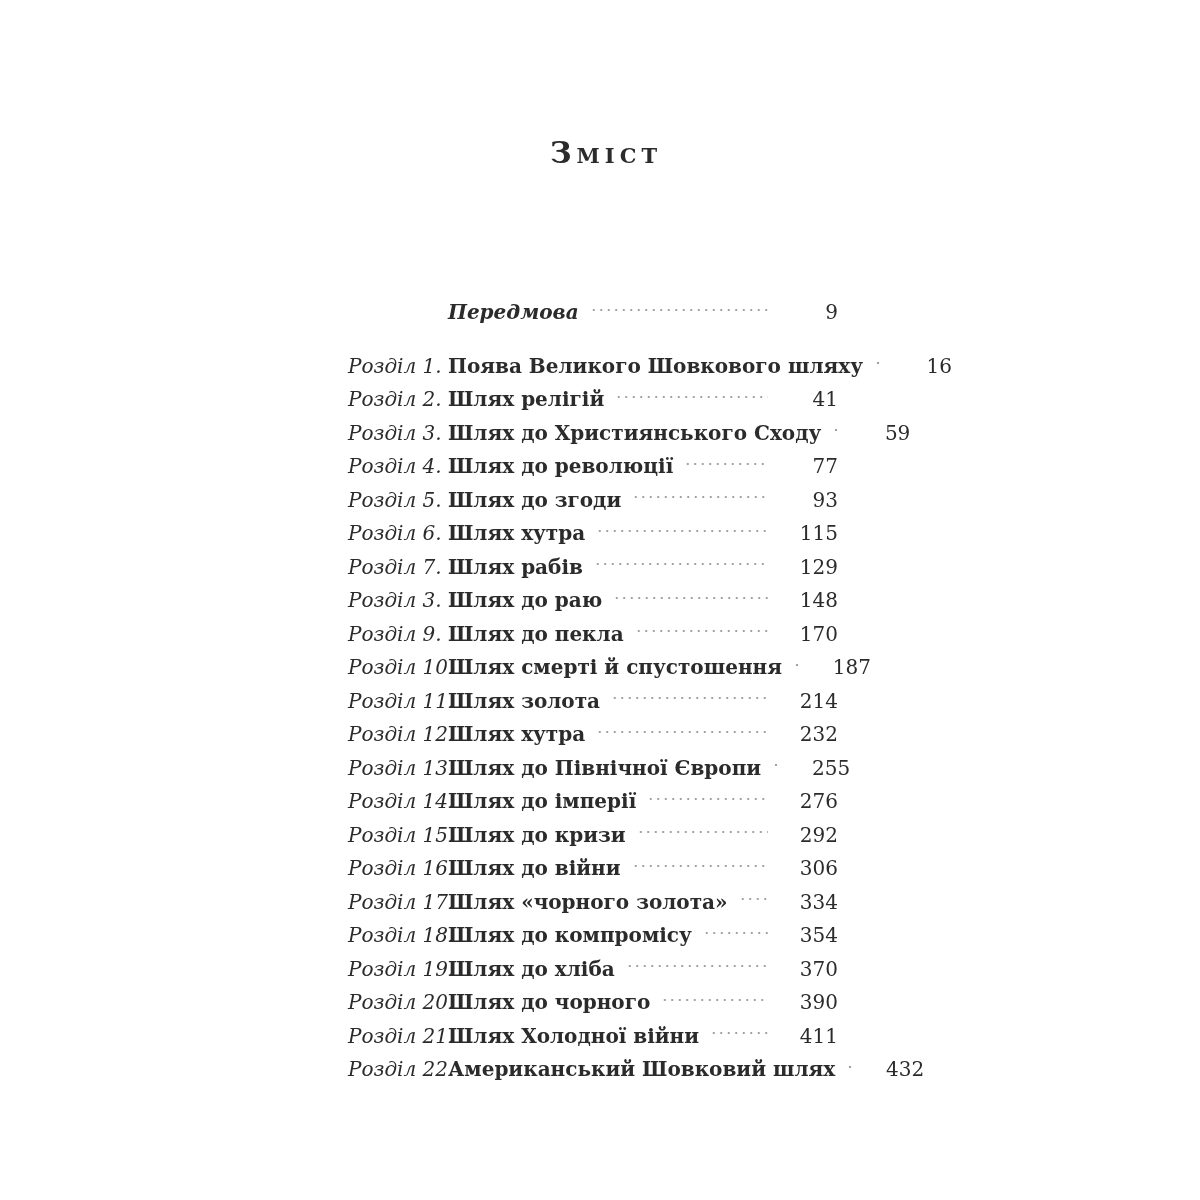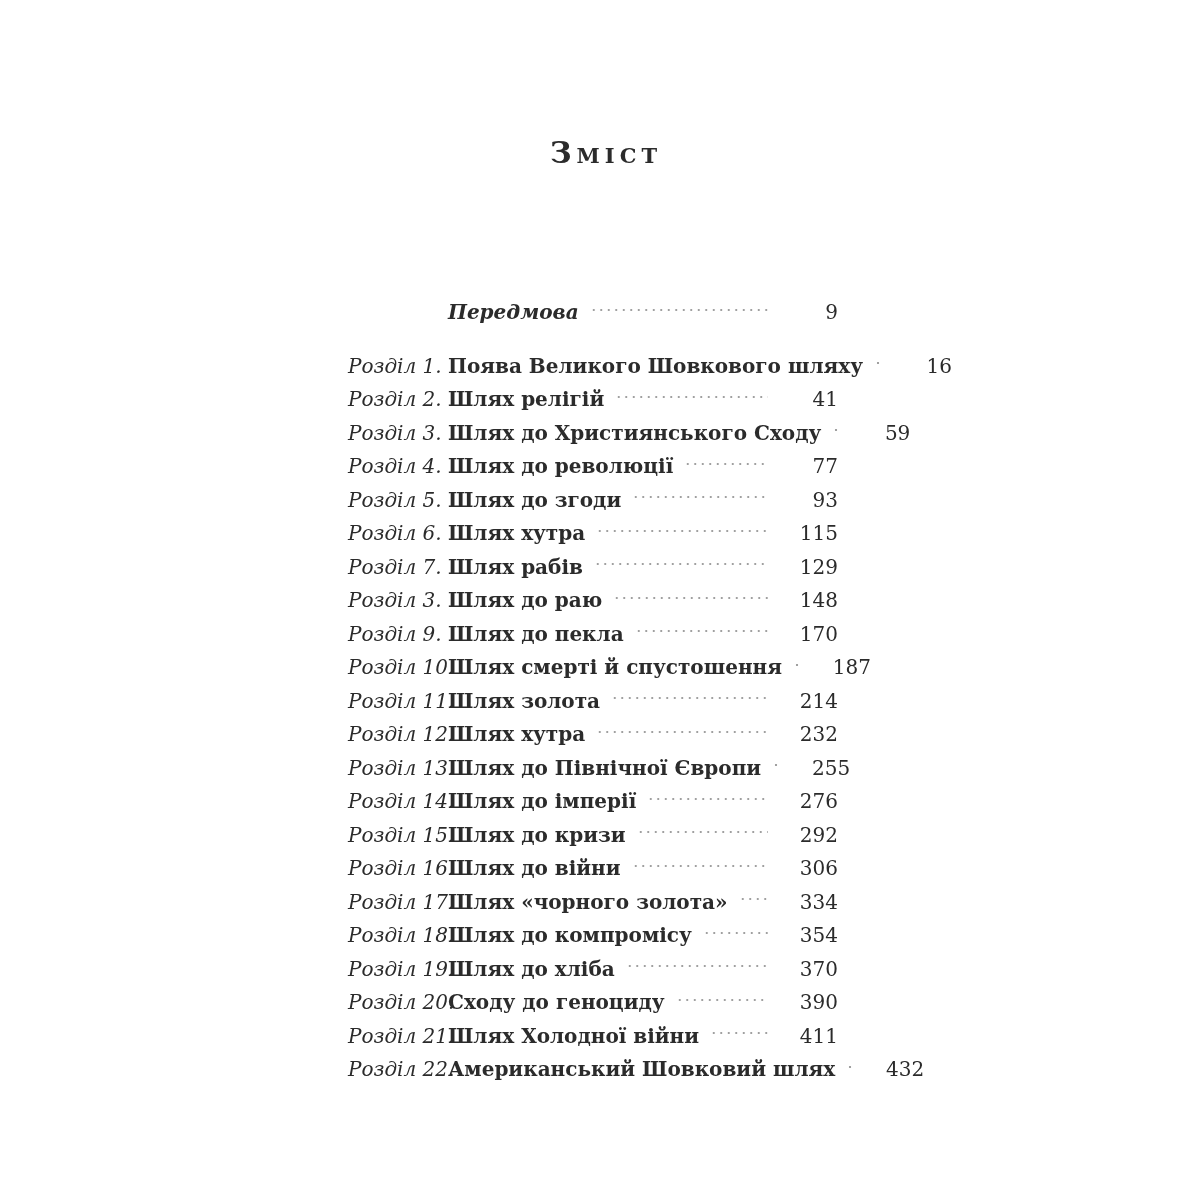--- a/index.html
+++ b/index.html
@@ -203,21 +203,21 @@
     <span class="page-number">354</span>
   </div>
         <div class="toc-row">
     <span class="chapter-label">Розділ 19.</span>
     <span class="chapter-title">Шлях до хліба</span>
     <span class="dot-leader"></span>
     <span class="page-number">370</span>
   </div>
         <div class="toc-row">
     <span class="chapter-label">Розділ 20.</span>
-    <span class="chapter-title">Сходу до геноциду</span>
+    <span class="chapter-title">Шлях до чорного</span>
     <span class="dot-leader"></span>
     <span class="page-number">390</span>
   </div>
         <div class="toc-row">
     <span class="chapter-label">Розділ 21.</span>
     <span class="chapter-title">Шлях Холодної війни</span>
     <span class="dot-leader"></span>
     <span class="page-number">411</span>
   </div>
         <div class="toc-row">

